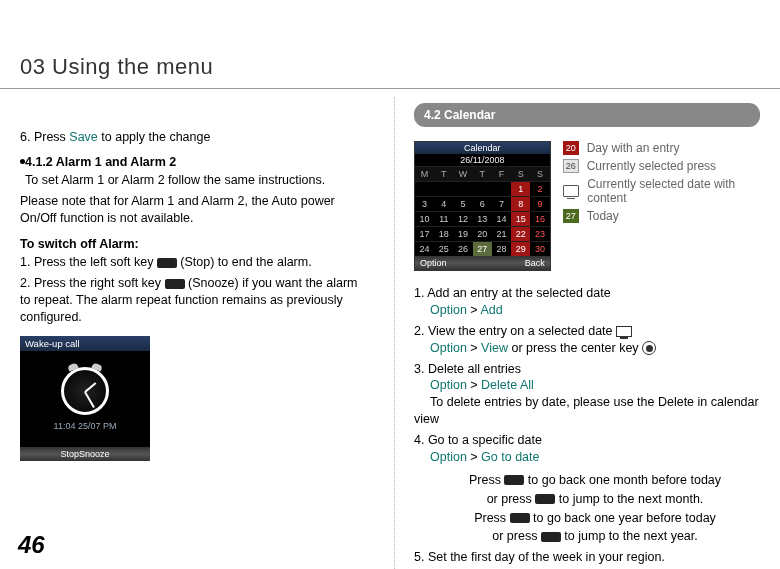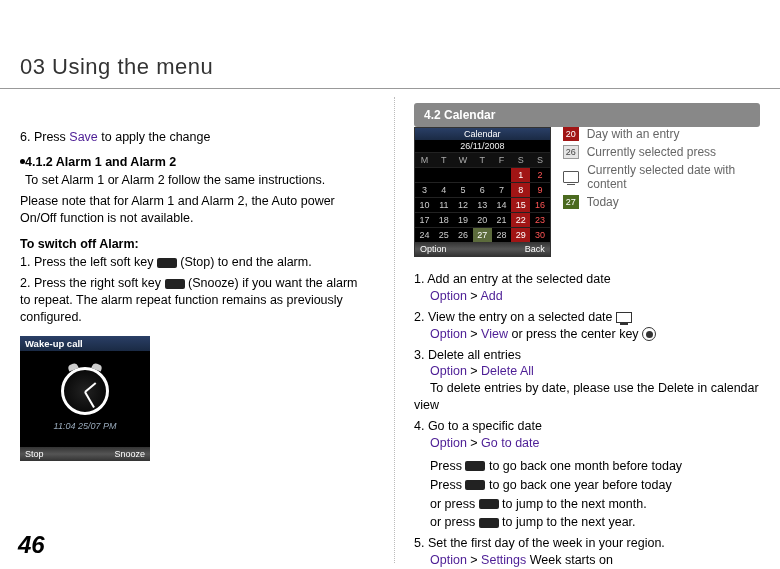--- a/index.html
+++ b/index.html
@@ -42,21 +42,21 @@
   .col-right {
     width: 380px;
     padding: 14px 14px 0 20px;
     margin-left: 14px;
   }
   p, li {
     font-size: 12.5px;
     line-height: 1.35;
   }
   .para { margin-bottom: 8px; }
-  .link { color: #4c1d95; }
+  .link { color: #0f766e; }
   .sub-title {
     font-weight: bold;
     font-size: 12.5px;
     margin-bottom: 1px;
   }
   .bullet-row { display: flex; align-items: flex-start; margin-top: 6px; }
   .bullet-dot { width: 5px; height: 5px; border-radius: 50%; background: #000; margin-top: 5px; flex-shrink: 0; }
   ol.instr { list-style: none; }
   ol.instr li { margin-bottom: 4px; }
   .key-icon {
@@ -71,43 +71,44 @@
     line-height:10px;
     text-align:center;
   }
   .wakeup {
     width: 130px;
     background: #000;
     color: #fff;
     font-size: 9px;
     margin-top: 10px;
   }
-  .wakeup .bar { background: linear-gradient(#2a3f66,#1a2a44); padding: 2px 5px; font-size: 9.5px; font-weight: bold; }
-  .wakeup .center { height: 96px; display:flex; flex-direction:column; align-items:center; justify-content:center; gap:6px;font-style:italic;}
+  .wakeup .bar { background: linear-gradient(#2a3f66,#1a2a44); padding: 2px 5px; font-size: 9.5px; }
+  .wakeup .center { height: 96px; display:flex; flex-direction:column; align-items:center; justify-content:center; gap:6px;}
   .clock-icon {
     width: 48px; height: 48px; border: 3px solid #fff; border-radius: 50%;
     position: relative; background: radial-gradient(circle,#222,#000);
   }
   .clock-icon::before, .clock-icon::after {
     content:""; position:absolute; background:#fff; left:50%; top:50%;
     transform-origin: left center;
   }
   .clock-icon::before { width:14px; height:2px; transform: rotate(-40deg); }
   .clock-icon::after  { width:18px; height:2px; transform: rotate(60deg); }
   .bell { position:absolute; width:10px;height:6px;background:#ccc;border-radius:4px 4px 0 0;}
   .bell.l{ top:-6px; left:4px; transform:rotate(-20deg);}
   .bell.r{ top:-6px; right:4px; transform:rotate(20deg);}
-  .wakeup .bot { display:flex; justify-content:space-between; background:linear-gradient(#333,#555,#333); padding:2px 5px; font-size:9px;}
+  .wakeup .bot { display:flex; justify-content:center; background:linear-gradient(#333,#555,#333); padding:2px 5px; font-size:9px;}
   .section-bar {
     background: #888;
     color: #fff;
     font-size: 12px;
     font-weight: bold;
     padding: 5px 10px;
-    border-radius: 3px;
+    border-radius: 11px;
+    margin-bottom: 14px;
   }
   .cal-row { display:flex; gap:12px; align-items:flex-start; margin-bottom:14px;}
   .cal-widget {
     width: 150px;
     background:#000;
     color:#ccc;
     font-size:9px;
     border:1px solid #333;
   }
   .cal-widget .title{ background:linear-gradient(#2a3f66,#1a2a44); text-align:center; padding:1px 0; color:#fff; font-size:9px;}
@@ -126,21 +127,21 @@
   .leg-grey { background:#e5e5e5; color:#444;}
   .leg-green { background:#4b6a1f; color:#fff; border-color:#4b6a1f;}
   .leg-screen { width:18px; height:12px; border:1.5px solid #555; border-radius:1px; position:relative;}
   .leg-screen::after{content:"";position:absolute;left:3px;right:3px;bottom:-3px;height:1.5px;background:#555;}
   .center-key { display:inline-block; width:14px;height:14px;border:1.5px solid #333;border-radius:50%;vertical-align:middle; position:relative;}
   .center-key.filled::after{content:"";position:absolute;inset:2.5px;background:#333;border-radius:50%;}
   .leg-screen-sm { display:inline-block; width:16px; height:11px; border:1.5px solid #333; vertical-align:middle; position:relative;}
   .leg-screen-sm::after{content:"";position:absolute;left:3px;right:3px;bottom:-3px;height:1.5px;background:#333;}
   .tight li { margin-bottom: 4px; }
   .sublist { padding-left: 16px; }
-  .sublist p { margin-bottom: 2px; }
+  .sublist p { margin-bottom: 2px; text-align: center; }
   .page-num {
     position: absolute;
     left: 18px;
     bottom: 10px;
     font-size: 24px;
     font-weight: bold;
     font-style: italic;
   }
 </style>
 </head>
@@ -283,22 +284,22 @@
       <li>
         <span>3.  Delete all entries</span><br>
         <span class="sublist"><span class="link">Option</span><span> &gt; </span><span class="link">Delete All</span></span><br>
         <span class="sublist">To delete entries by date, please use the Delete in calendar view</span>
       </li>
       <li>
         <span>4.  Go to a specific date</span><br>
         <span class="sublist"><span class="link">Option</span><span> &gt; </span><span class="link">Go to date</span></span>
         <div class="sublist" style="margin-top:6px">
           <p><span>Press </span><span class="key-icon"></span><span> to go back one month before today</span></p>
+          <p><span>or press </span><span class="key-icon"></span><span> to jump to the next month.</span></p>
           <p><span>Press </span><span class="key-icon"></span><span> to go back one year before today</span></p>
-          <p><span>or press </span><span class="key-icon"></span><span> to jump to the next month.</span></p>
           <p><span>or press </span><span class="key-icon"></span><span> to jump to the next year.</span></p>
         </div>
       </li>
       <li>
         <span>5. Set the first day of the week in your region.</span><br>
         <span class="sublist"><span class="link">Option</span><span> &gt; </span><span class="link">Settings</span><span> Week starts on</span></span>
       </li>
     </ol>
   </div>
 </div>

